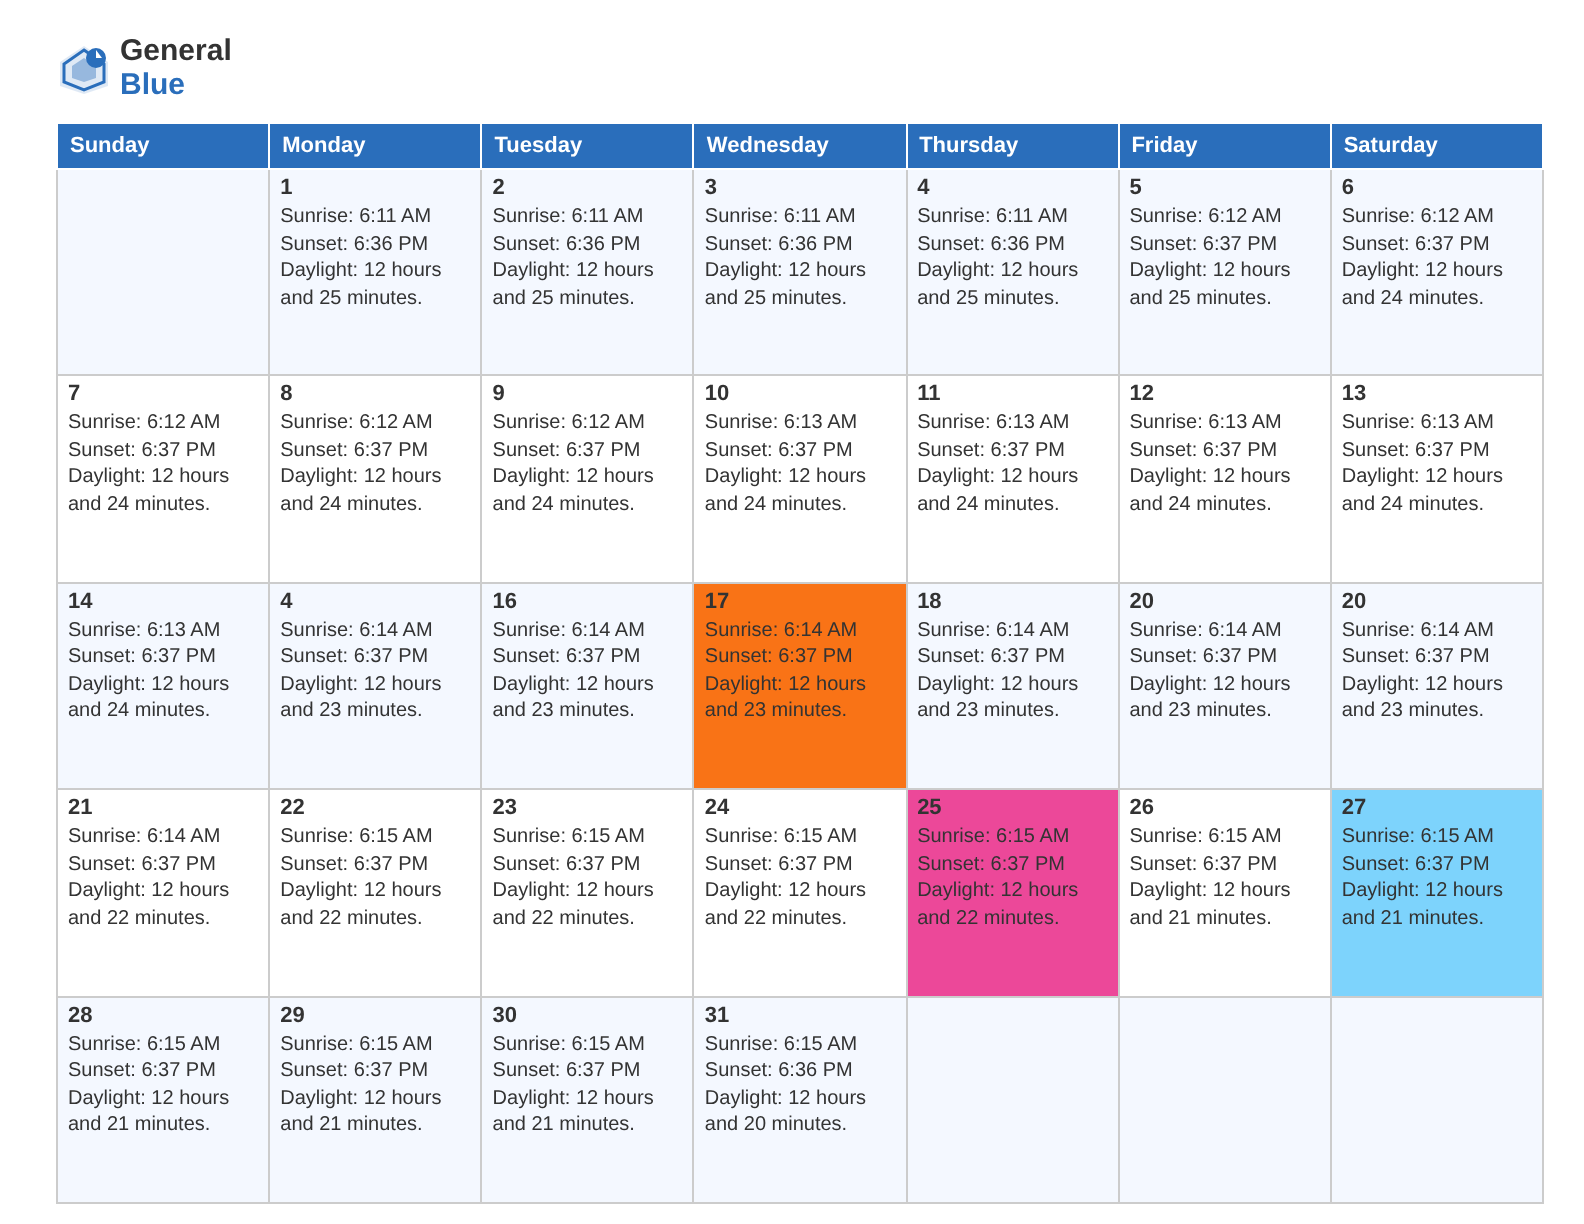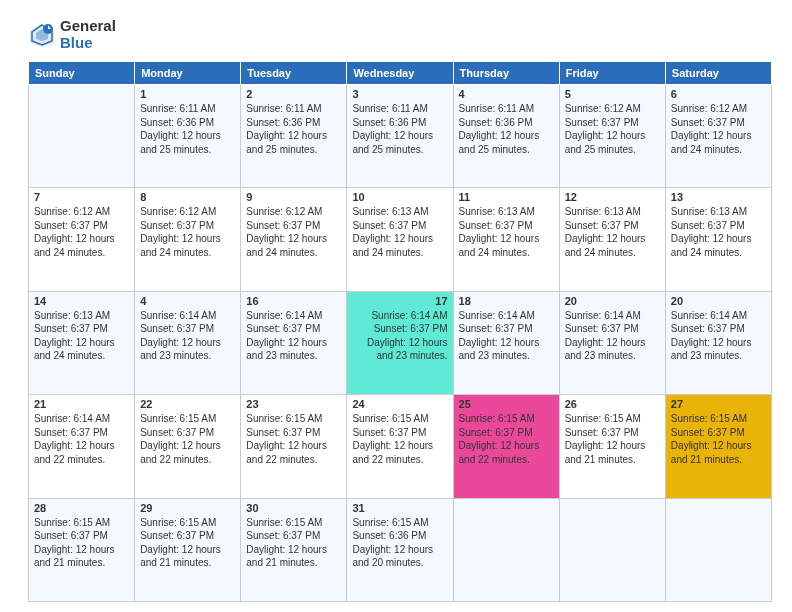--- a/index.html
+++ b/index.html
@@ -252,21 +252,21 @@
 Daylight: 12 hours
 and 23 minutes.</div>
           </td>
           <td style="background: rgb(244, 248, 255);">
             <span class="day-num">16</span>
             <div class="day-info" style="white-space: pre-line;">Sunrise: 6:14 AM
 Sunset: 6:37 PM
 Daylight: 12 hours
 and 23 minutes.</div>
           </td>
-          <td style="background: #5eead4; text-align: right;">
+          <td style="background: #f97316;">
             <span class="day-num">17</span>
             <div class="day-info" style="white-space: pre-line;">Sunrise: 6:14 AM
 Sunset: 6:37 PM
 Daylight: 12 hours
 and 23 minutes.</div>
           </td>
           <td style="background: rgb(244, 248, 255);">
             <span class="day-num">18</span>
             <div class="day-info" style="white-space: pre-line;">Sunrise: 6:14 AM
 Sunset: 6:37 PM
@@ -324,21 +324,21 @@
 Daylight: 12 hours
 and 22 minutes.</div>
           </td>
           <td style="background: rgb(255, 255, 255);">
             <span class="day-num">26</span>
             <div class="day-info" style="white-space: pre-line;">Sunrise: 6:15 AM
 Sunset: 6:37 PM
 Daylight: 12 hours
 and 21 minutes.</div>
           </td>
-          <td style="background: #eab308;">
+          <td style="background: #7dd3fc;">
             <span class="day-num">27</span>
             <div class="day-info" style="white-space: pre-line;">Sunrise: 6:15 AM
 Sunset: 6:37 PM
 Daylight: 12 hours
 and 21 minutes.</div>
           </td>
         </tr>
         <tr class="week-row" style="background: #0ea5e9;">
           <td style="background: rgb(244, 248, 255);">
             <span class="day-num">28</span>

